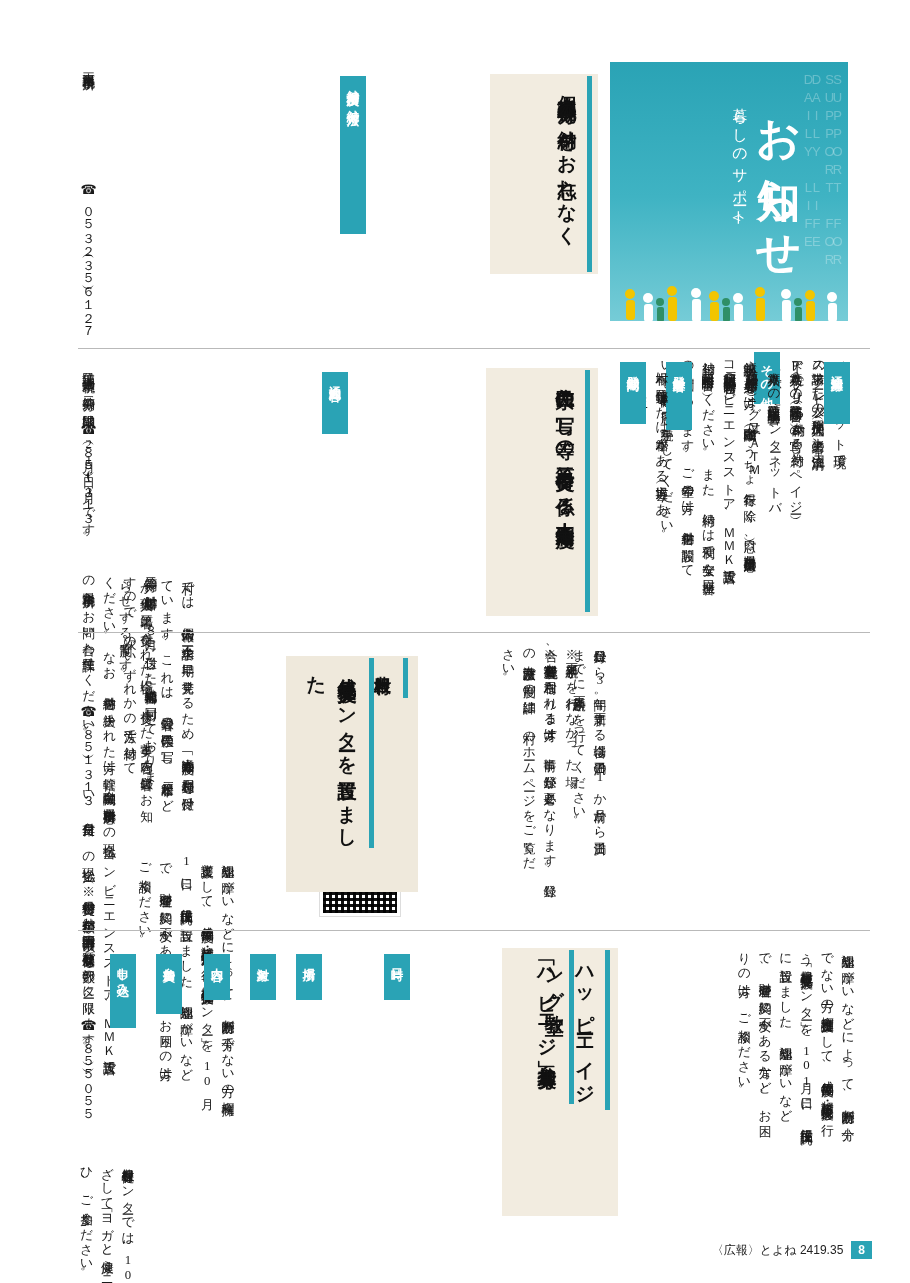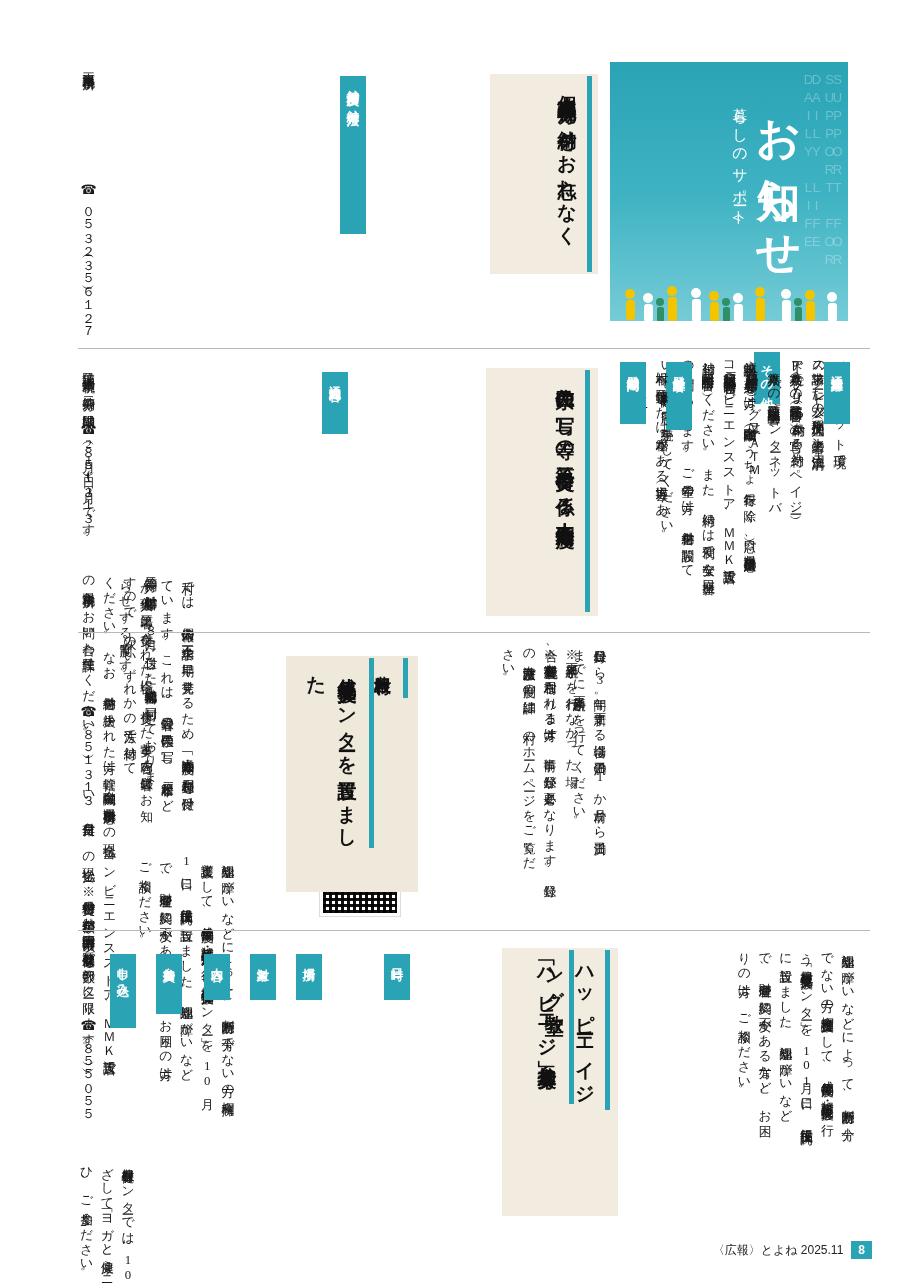--- a/index.html
+++ b/index.html
@@ -253,16 +253,16 @@
 
     <div class="badge v" style="position:absolute; right:482px; top:10px; height:66px;">申し込み</div>
 
   </div>
 
   <div class="sec" style="left:628px; top:944px; width:230px; height:200px;">
     <div class="v body" style="position:absolute; right:0; top:0; height:180px; width:200px;">認知症や障がいなどによって、判断能力が十分でない方の権利擁護支援として、成年後見制度の相談対応・後見人支援を行う「豊根村成年後見支援センター」を、10月1日に、役場住民課内に設置しました。認知症や障がいなどで、財産管理や契約に不安がある方など、お困りの方は、ご相談ください。</div>
   </div>
 
   <div class="footer">
-    <span>〈広報〉とよね 2025.11</span><span class="pg">8</span>
+    <span>〈広報〉とよね 2419.35</span><span class="pg">8</span>
   </div>
 
 </div>
 
 </body></html>

